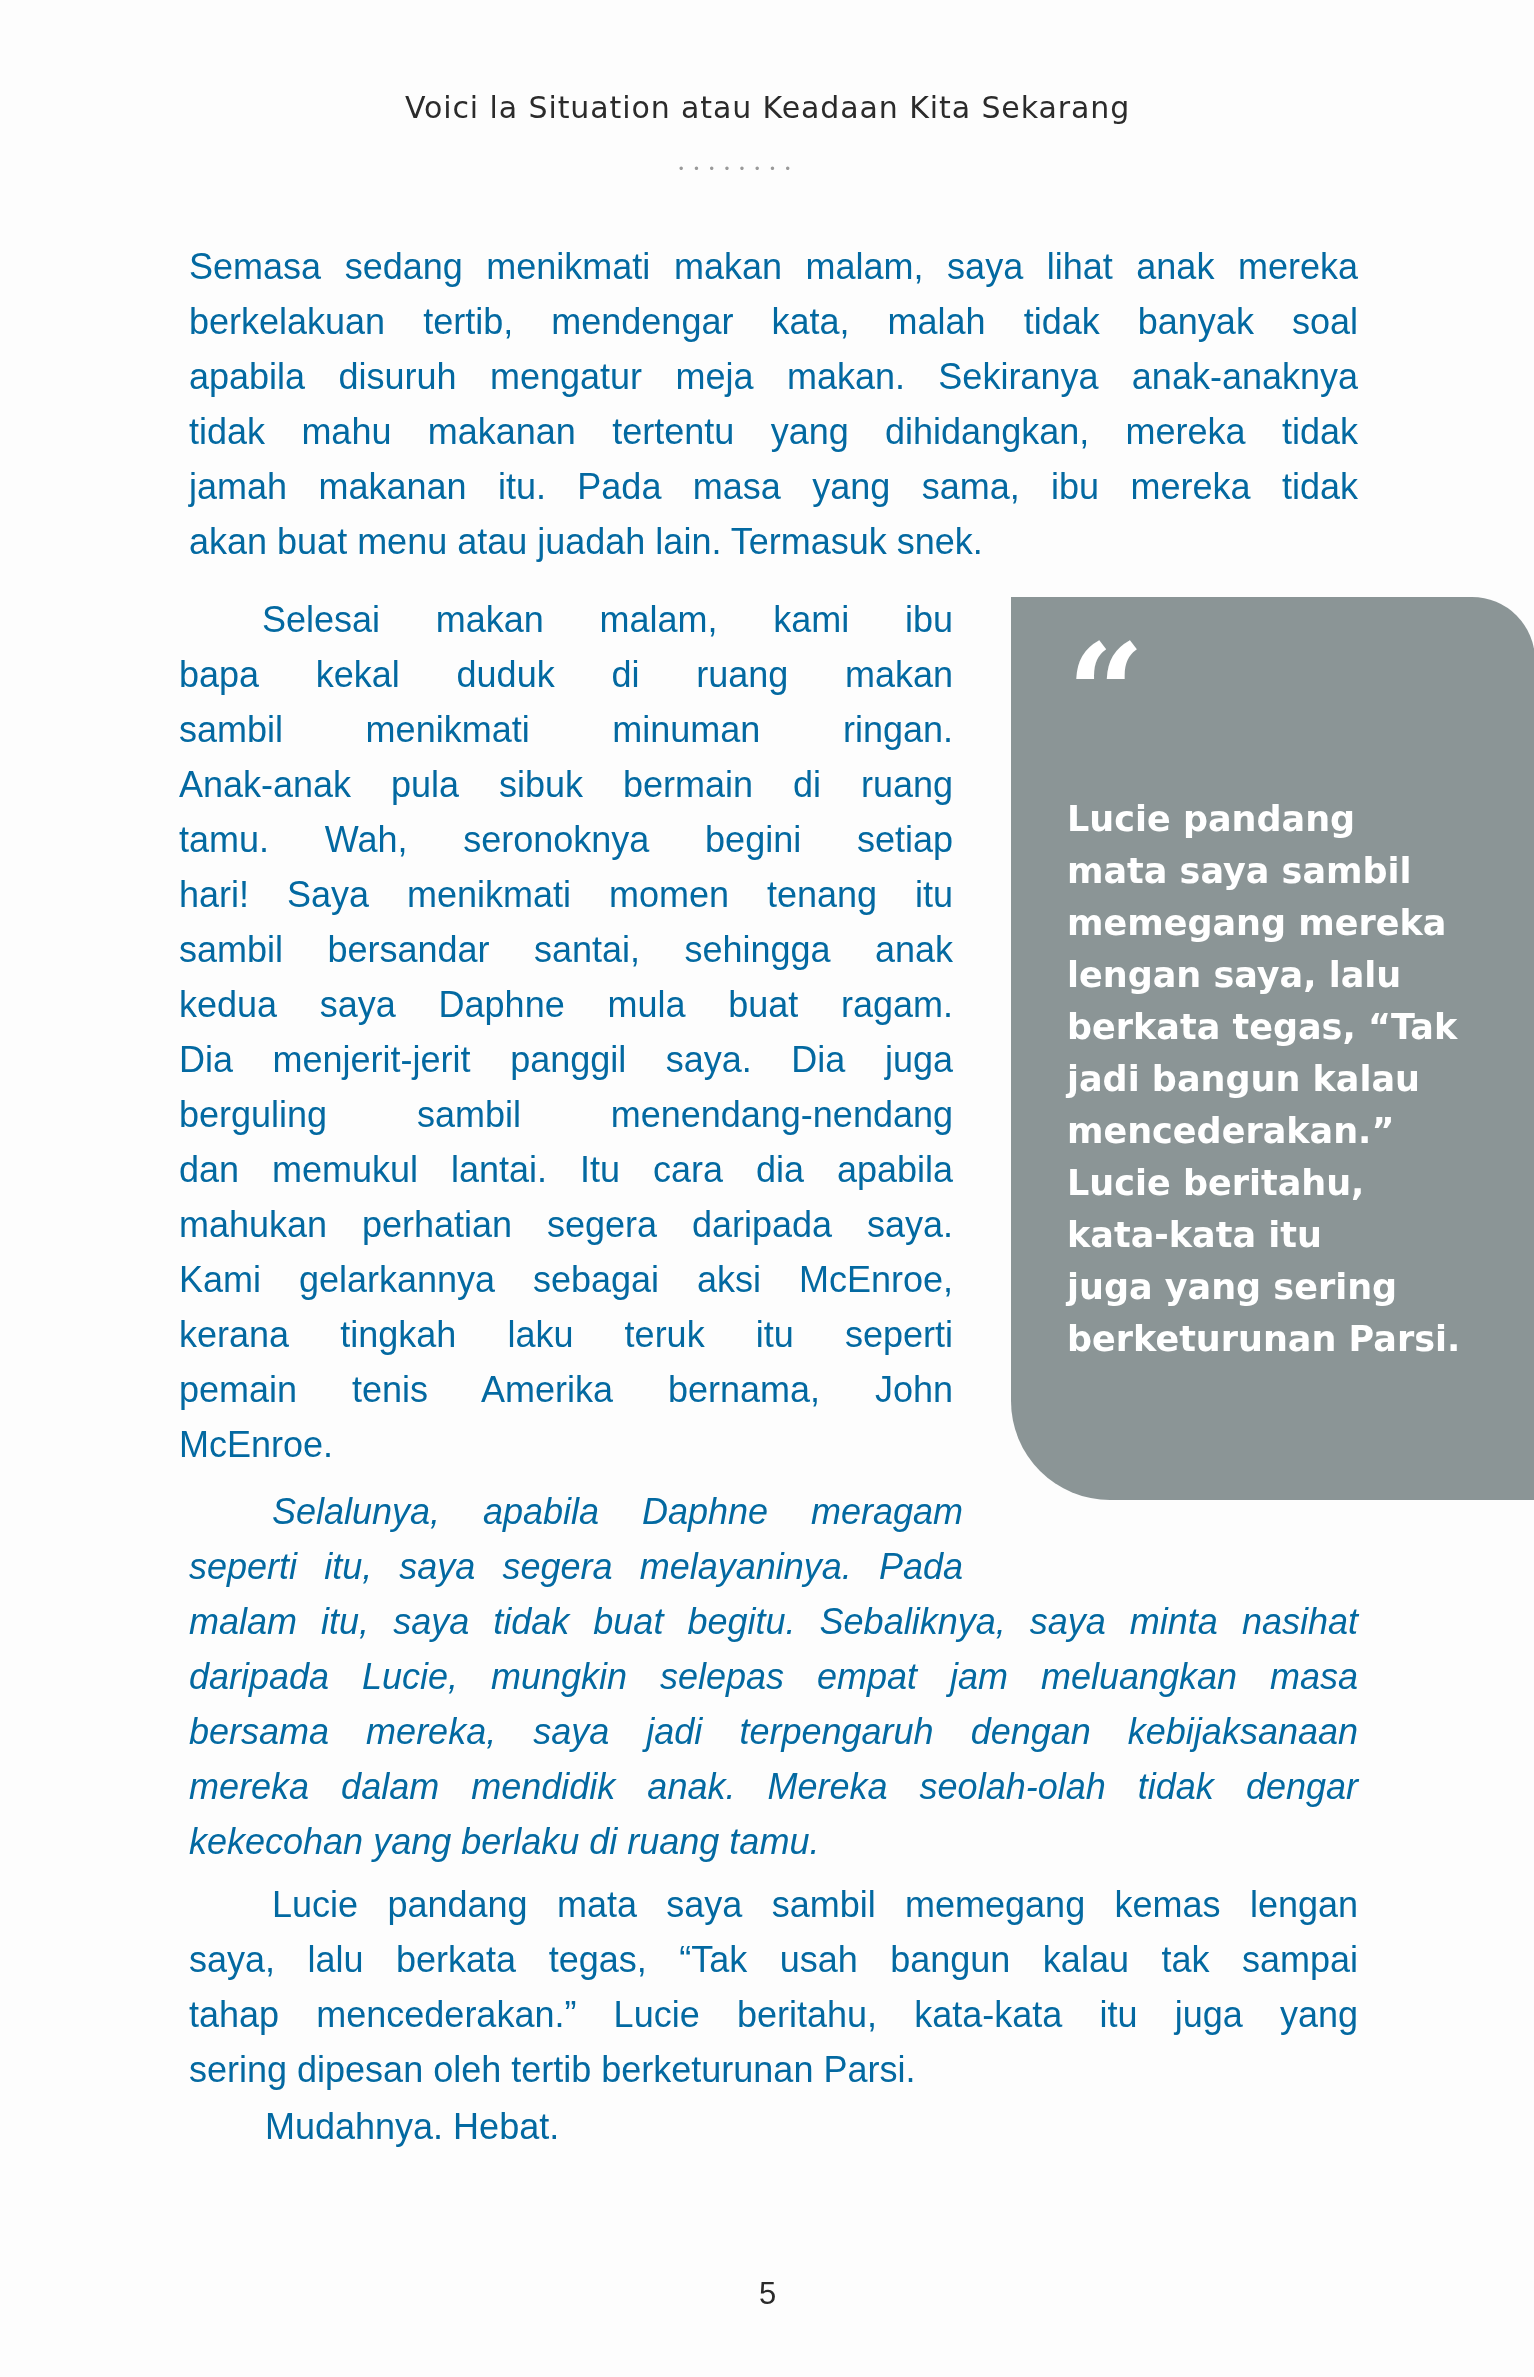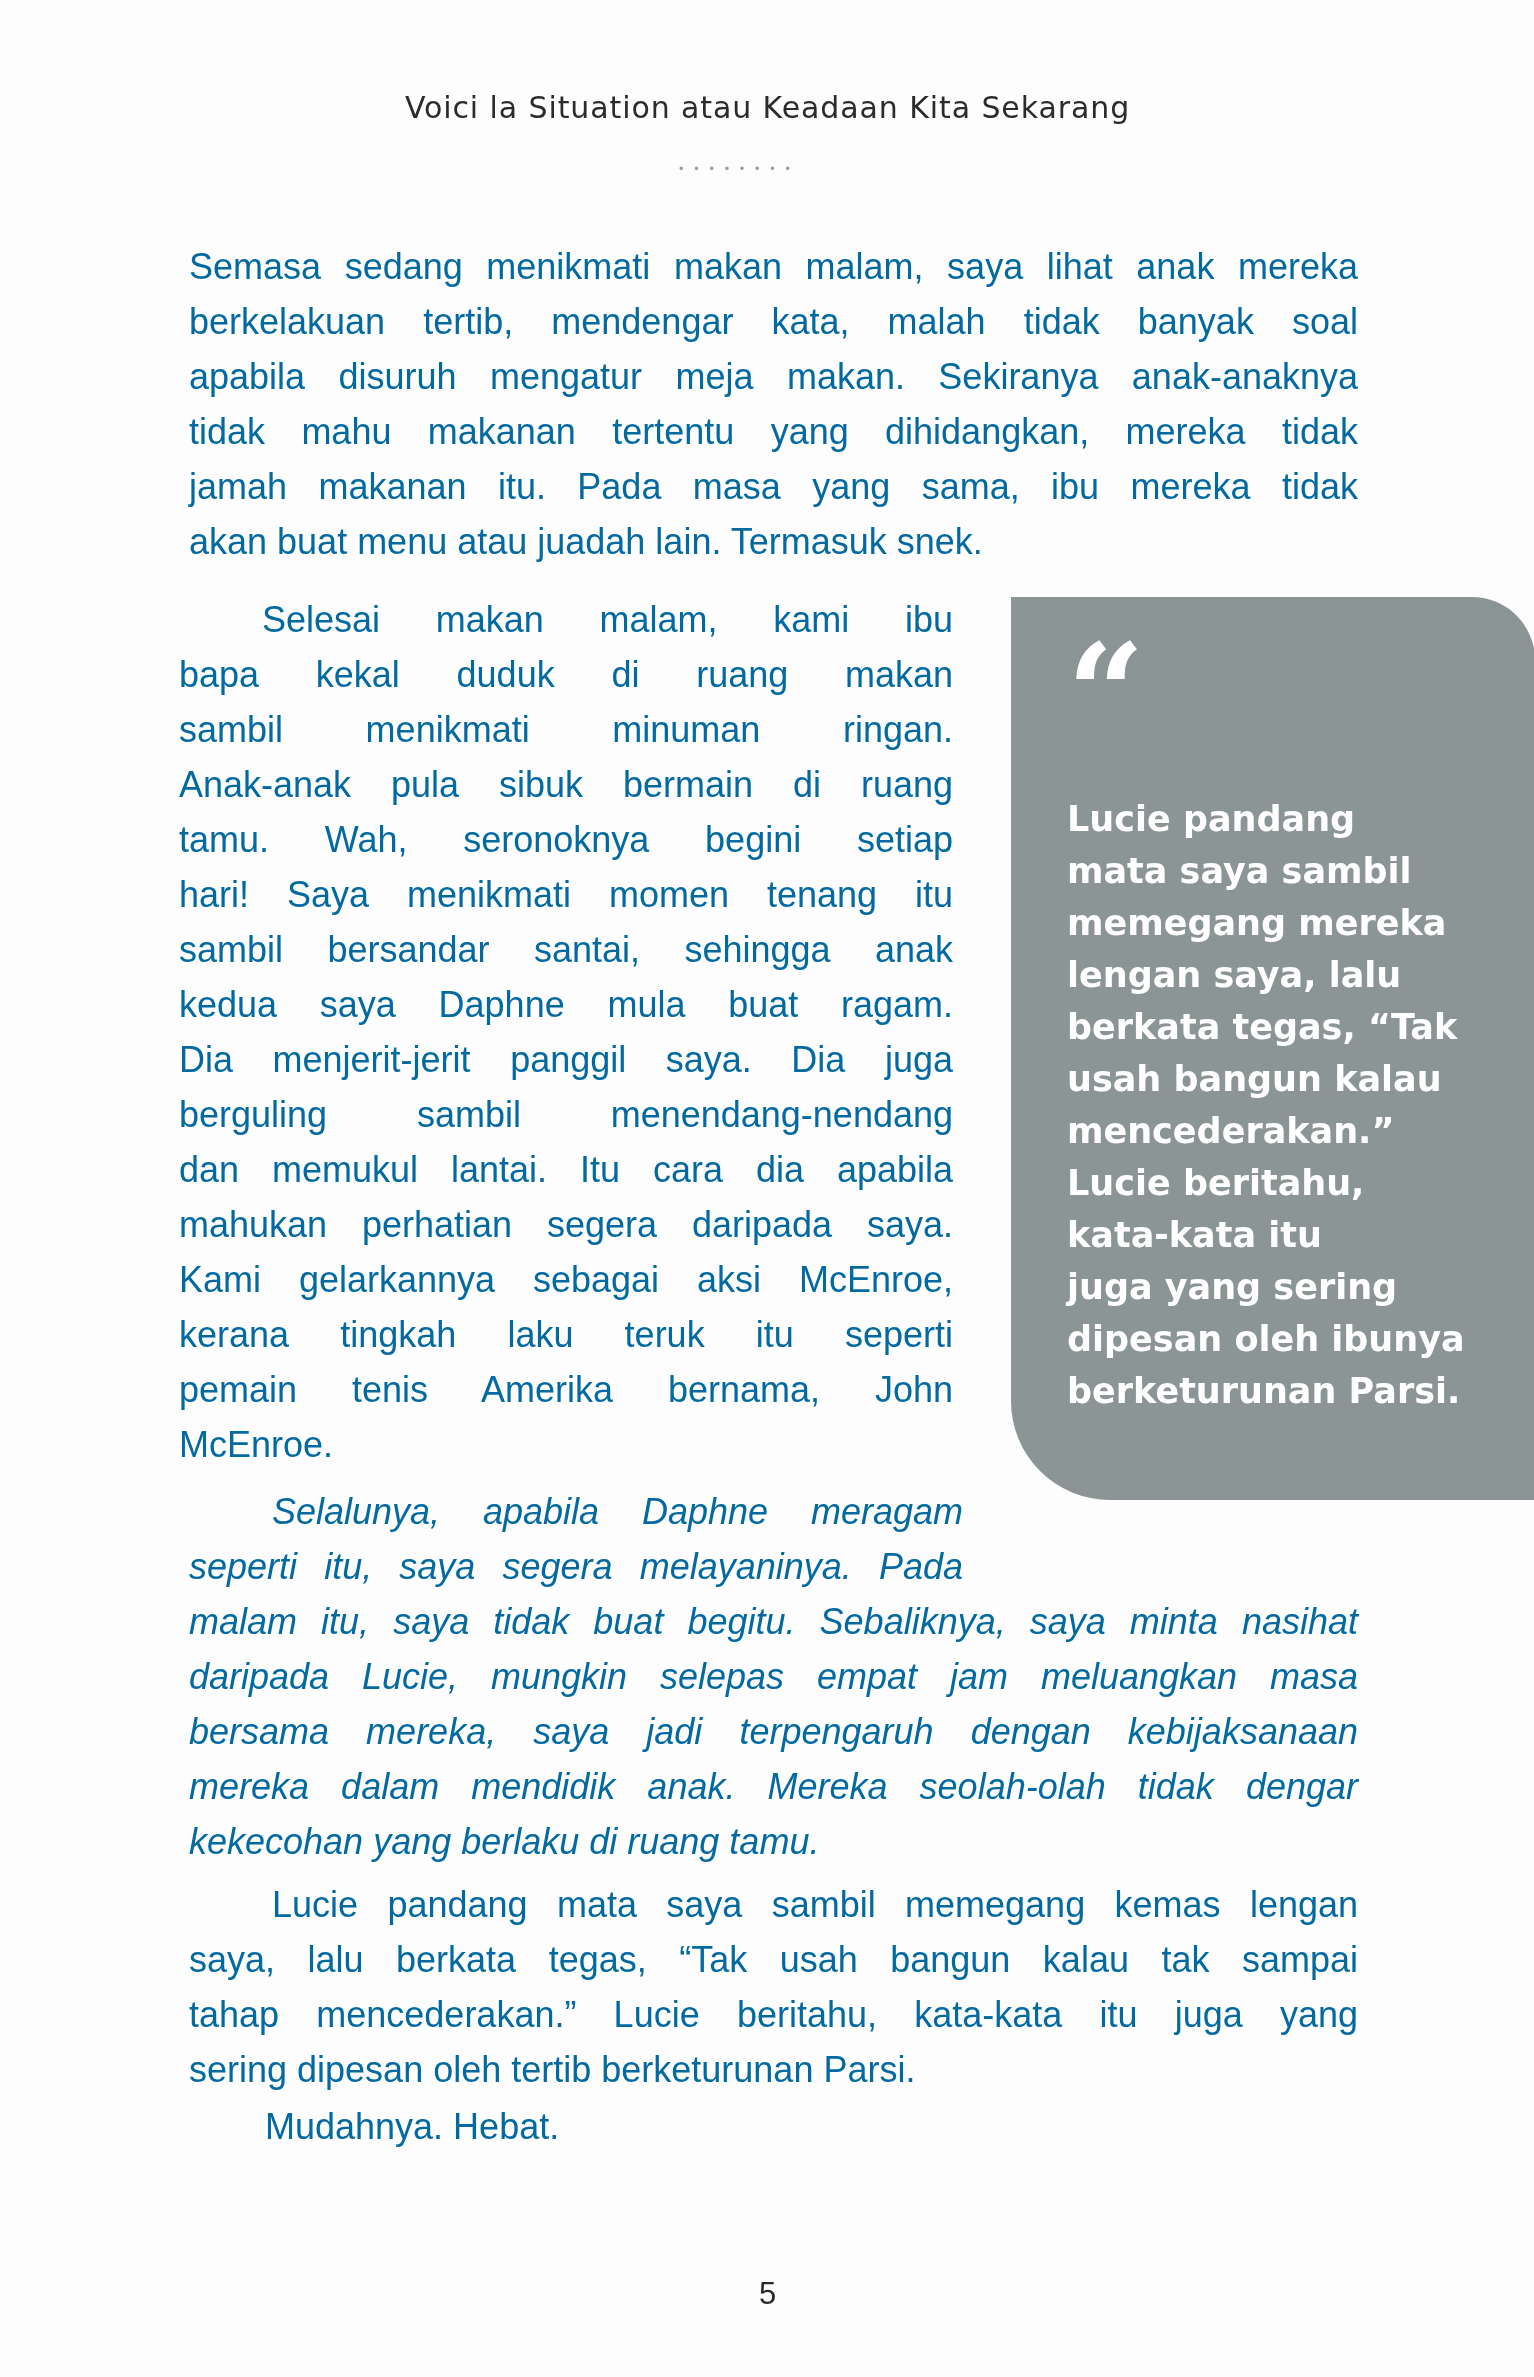--- a/index.html
+++ b/index.html
@@ -124,24 +124,23 @@
 </div>
 
 <div class="pullquote">
   <div class="quote-icon">“</div>
   <div class="quote-text">
     <span>Lucie pandang</span>
     <span>mata saya sambil</span>
     <span>memegang mereka</span>
     <span>lengan saya, lalu</span>
     <span>berkata tegas, “Tak</span>
-    <span>usah bangun kalau</span>
+    <span>jadi bangun kalau</span>
     <span>mencederakan.”</span>
     <span>Lucie beritahu,</span>
     <span>kata-kata itu</span>
     <span>juga yang sering</span>
-    <span>dipesan oleh ibunya</span>
     <span>berketurunan Parsi.</span>
   </div>
 </div>
 
 <div class="page-number">5</div>
 
 
 </body></html>

